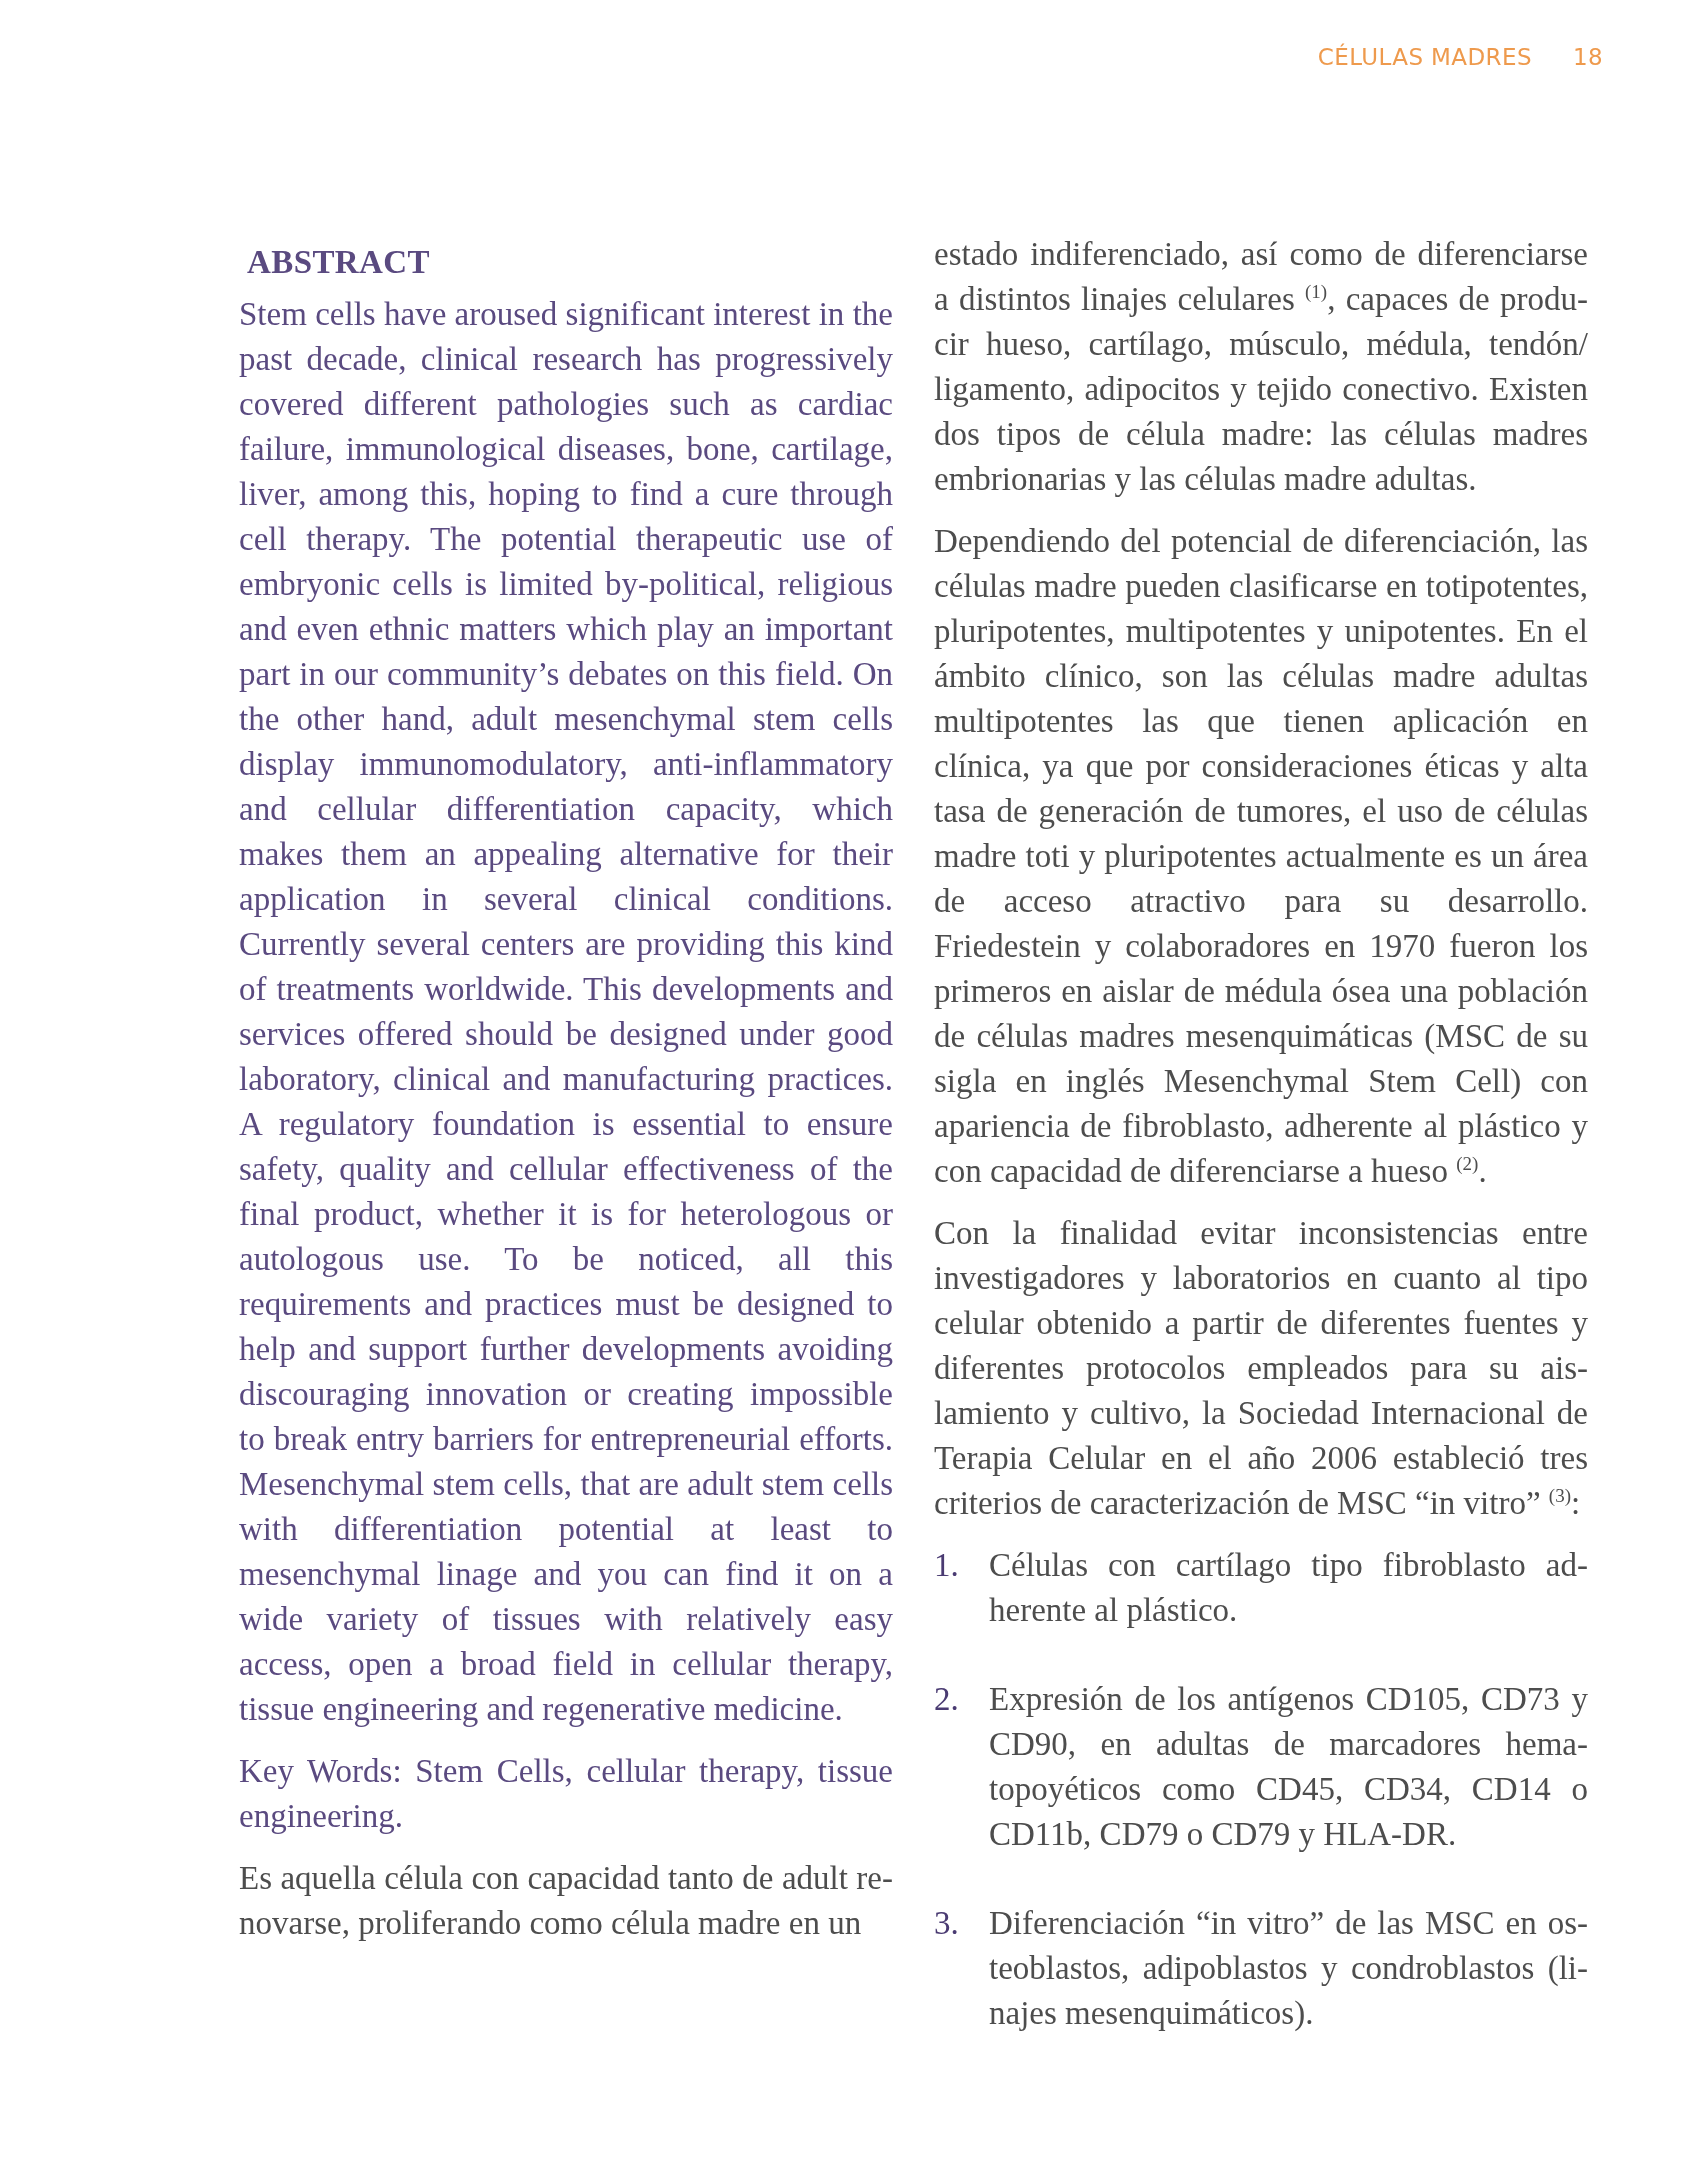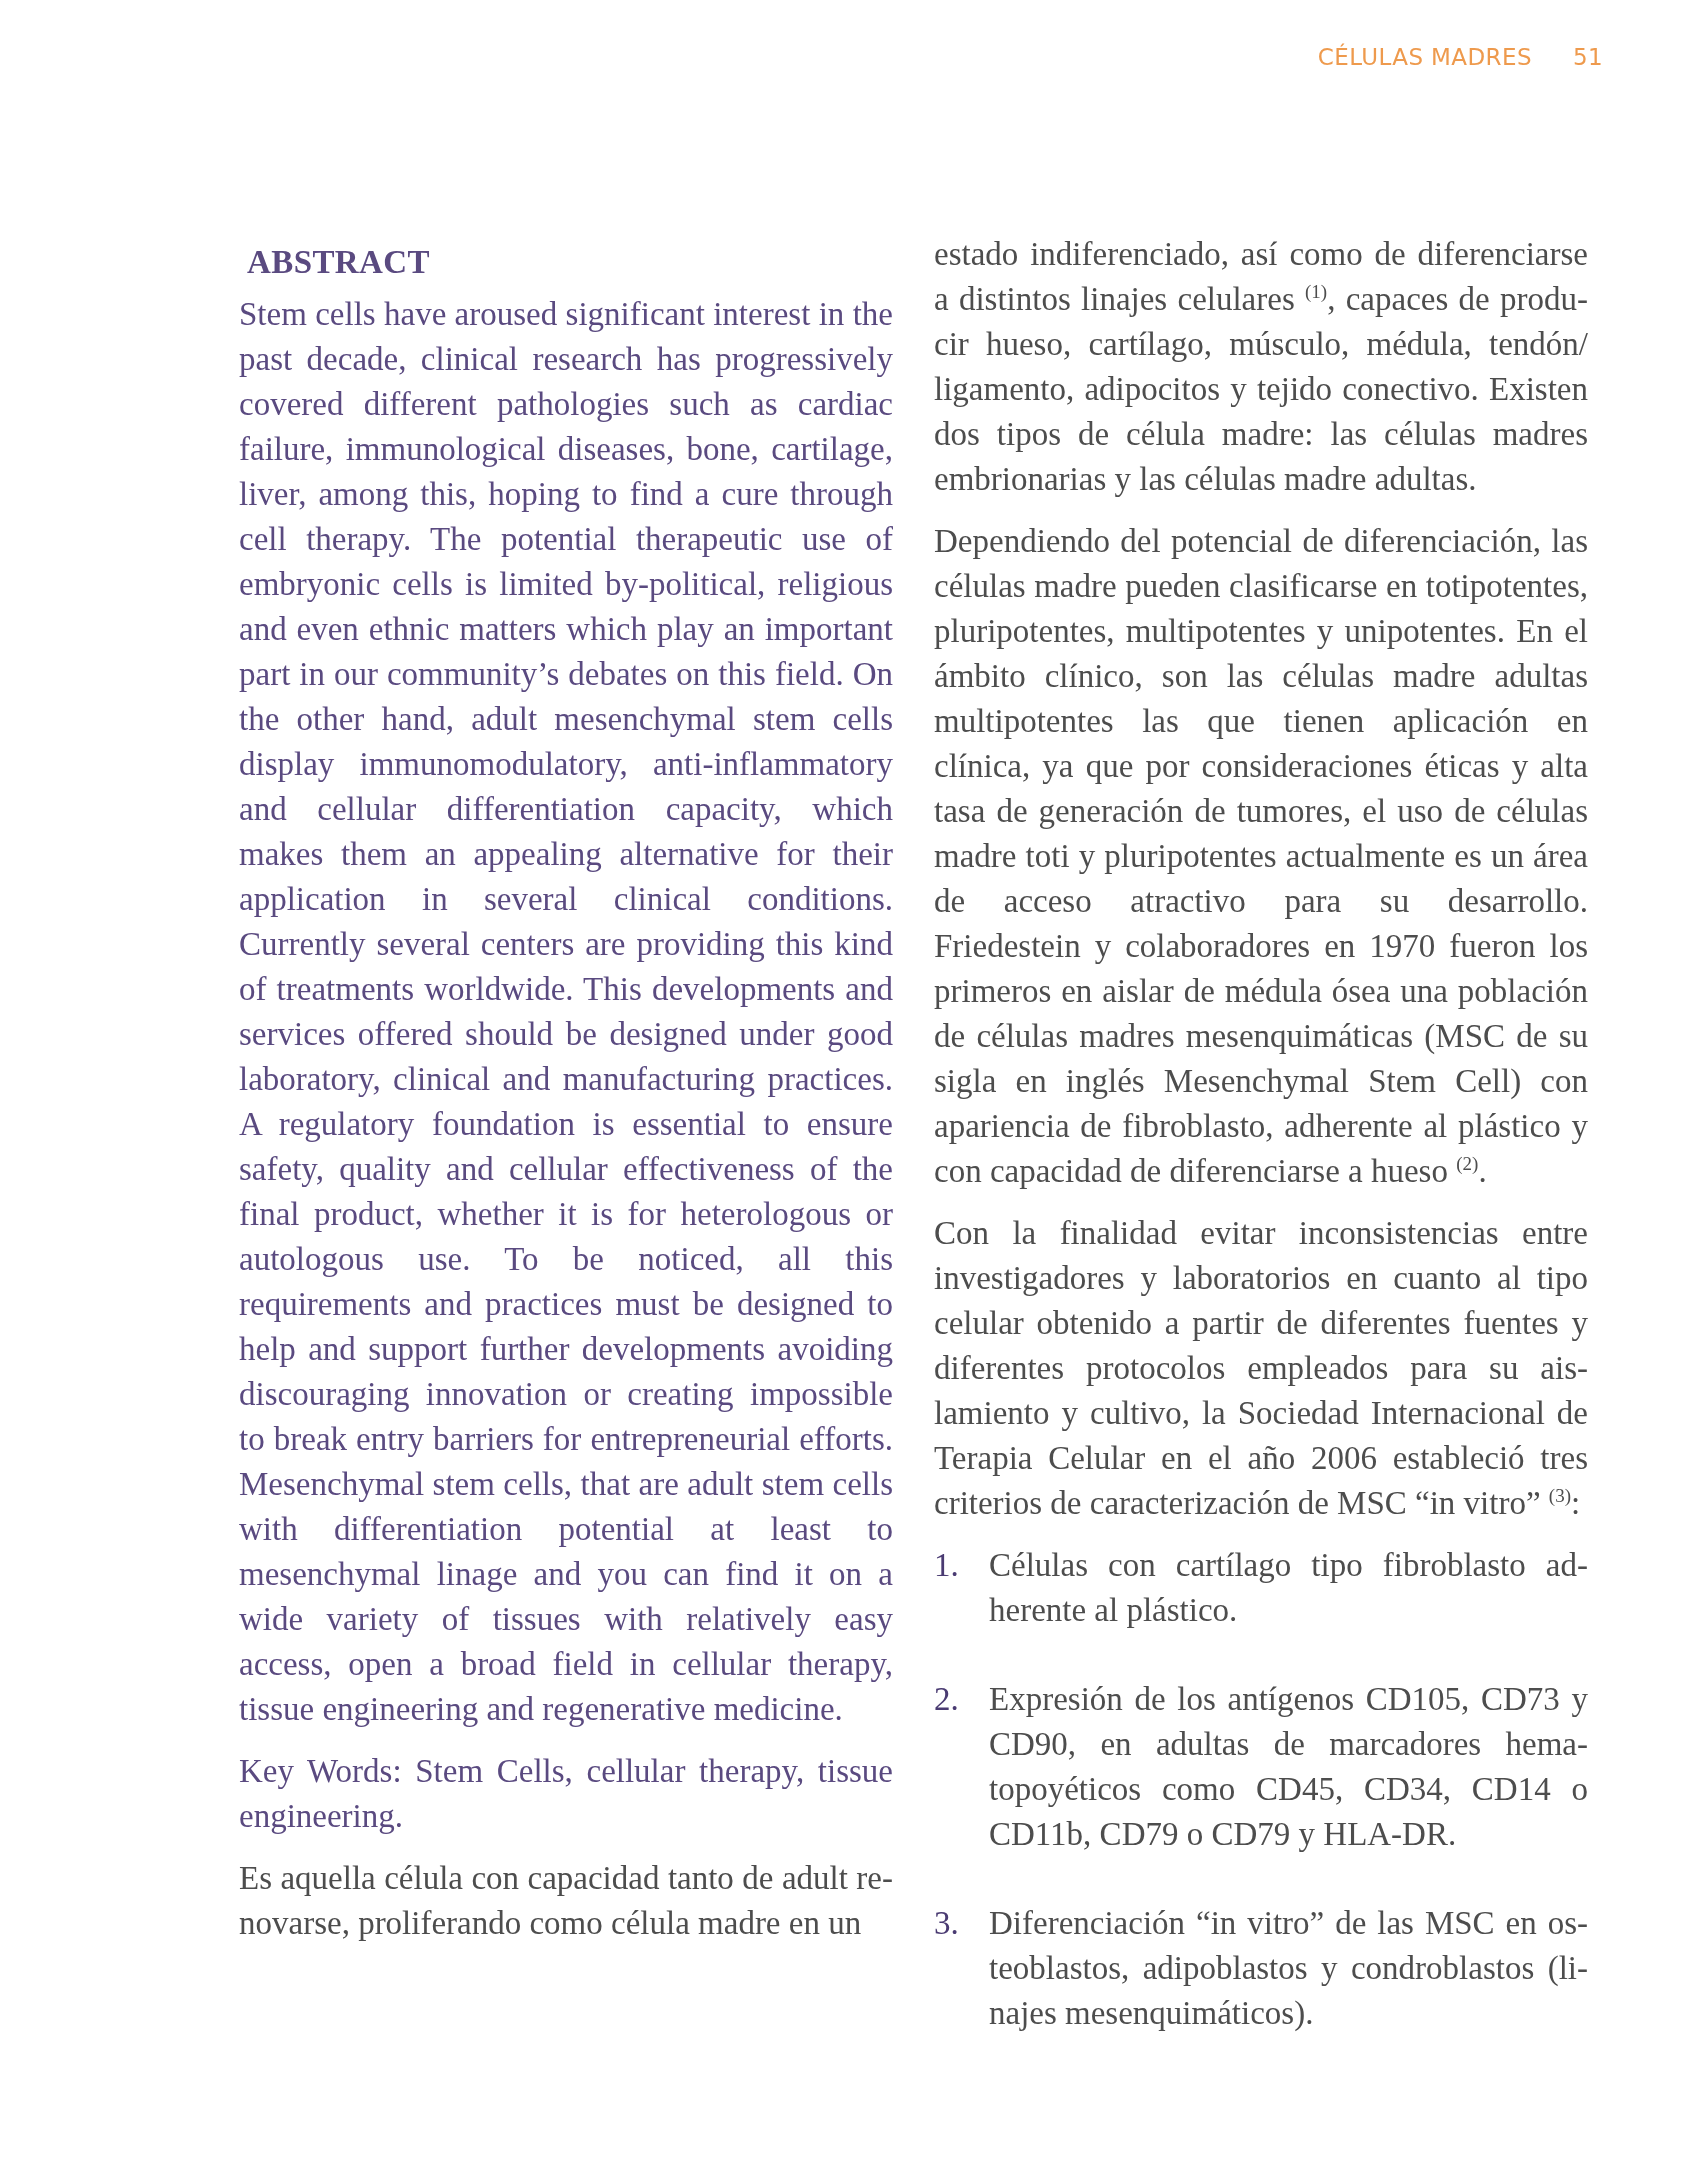--- a/index.html
+++ b/index.html
@@ -29,21 +29,21 @@
   ol.criteria { list-style: none; margin: 13.6px 0 0 0; padding: 0; }
   ol.criteria li { display: flex; margin-bottom: 44px; text-align: justify; }
   ol.criteria li .num { flex: 0 0 55px; color: #4a3b72; }
   ol.criteria li .txt { flex: 1; }
 </style>
 </head>
 <body>
 
 <div class="running-head">
   <span>CÉLULAS MADRES</span>
-  <span>51</span>
+  <span>18</span>
 </div>
 
 <div class="col col-left">
   <h2 class="sec-title abstract-title">ABSTRACT</h2>
   <p>Stem cells have aroused significant interest in the past decade, clinical research has progressively covered different pathologies such as cardiac failure, immunological diseases, bone, cartilage, liver, among this, hoping to find a cure through cell therapy. The potential therapeutic use of embryonic cells is limited by-political, religious and even ethnic matters which play an impor­tant part in our community’s debates on this field. On the other hand, adult mesenchymal stem cells display immunomodulatory, anti-in­flammatory and cellular differentiation capacity, which makes them an appealing alternative for their application in several clinical conditions. Currently several centers are providing this kind of treatments worldwide. This developments and services offered should be designed under good laboratory, clinical and manufacturing practices. A regulatory foundation is essential to ensure safety, quality and cellular effectiveness of the final product, whether it is for heterolo­gous or autologous use. To be noticed, all this requirements and practices must be designed to help and support further developments avoi­ding discouraging innovation or creating impos­sible to break entry barriers for entrepreneurial efforts. Mesenchymal stem cells, that are adult stem cells with differentiation potential at least to mesenchymal linage and you can find it on a wide variety of tissues with relatively easy access, open a broad field in cellular therapy, tissue en­gineering and regenerative medicine.</p>
   <p class="keywords">Key Words: Stem Cells, cellular therapy, tissue engineering.</p>
   <p class="spanish">Es aquella célula con capacidad tanto de adult re­novarse, proliferando como célula madre en un</p>
 </div>
 
 <div class="col col-right">

